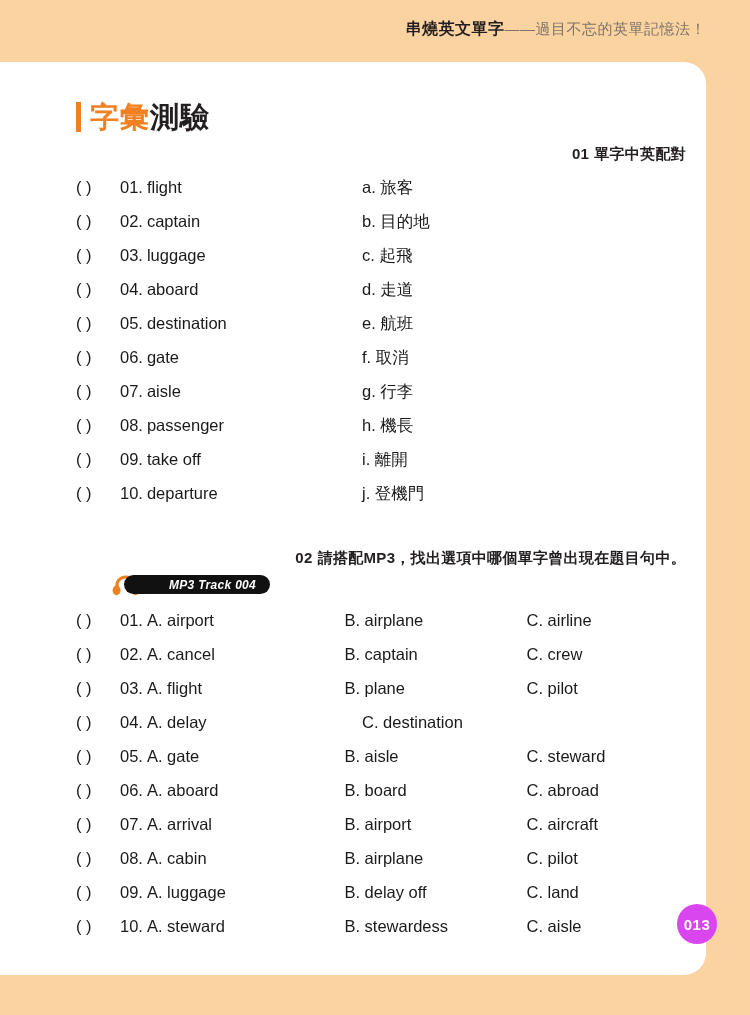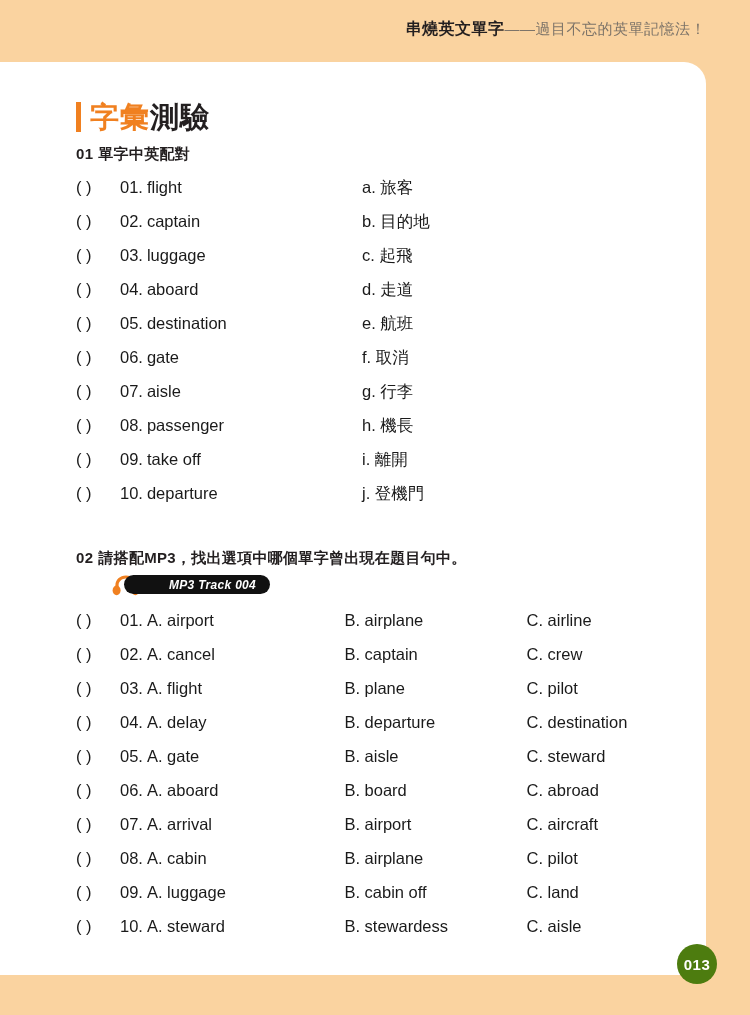--- a/index.html
+++ b/index.html
@@ -82,20 +82,21 @@
   .title-orange { color: #f08020; }
   .title-black  { color: #231f20; }
 
   
   .section-head {
     font-size: 15px;
     font-weight: bold;
     color: #231f20;
     letter-spacing: 0.3px;
     margin-bottom: 13px;
+    text-align: right;
   }
   .section-head .num { margin-right: 5px; }
 
   #section2-head { margin-top: 32px; margin-bottom: 7px; }
 
   
   .mp3-wrap {
     position: relative;
     height: 22px;
     margin-left: 36px;
@@ -156,25 +157,25 @@
 
   .q-mid  { width: 194px; white-space: nowrap; }
   .q-right{ width: 170px; white-space: nowrap; }
 
   .match-right { white-space: nowrap; }
 
   
   .page-badge {
     position: absolute;
     left: 677px;
-    top: 944px;
+    top: 904px;
     width: 40px;
     height: 40px;
     border-radius: 50%;
-    background: #4d7c0f;
+    background: #d946ef;
     display: flex;
     align-items: center;
     justify-content: center;
   }
   .page-badge span {
     color: #ffffff;
     font-size: 15px;
     font-weight: bold;
     letter-spacing: 0.5px;
   }
@@ -328,21 +329,20 @@
         </div>
         <div class="q-mid">B. plane</div>
         <div class="q-right">C. pilot</div>
       </div>
       <div class="q-row">
         <div class="q-left">
           <span class="q-paren">(     )</span>
           <span class="q-num">04.</span>
           <span>A. delay</span>
         </div>
-        <div class="q-mid">B. departure</div>
         <div class="q-right">C. destination</div>
       </div>
       <div class="q-row">
         <div class="q-left">
           <span class="q-paren">(     )</span>
           <span class="q-num">05.</span>
           <span>A. gate</span>
         </div>
         <div class="q-mid">B. aisle</div>
         <div class="q-right">C. steward</div>
@@ -373,21 +373,21 @@
         </div>
         <div class="q-mid">B. airplane</div>
         <div class="q-right">C. pilot</div>
       </div>
       <div class="q-row">
         <div class="q-left">
           <span class="q-paren">(     )</span>
           <span class="q-num">09.</span>
           <span>A. luggage</span>
         </div>
-        <div class="q-mid">B. cabin off</div>
+        <div class="q-mid">B. delay off</div>
         <div class="q-right">C. land</div>
       </div>
       <div class="q-row">
         <div class="q-left">
           <span class="q-paren">(     )</span>
           <span class="q-num">10.</span>
           <span>A. steward</span>
         </div>
         <div class="q-mid">B. stewardess</div>
         <div class="q-right">C. aisle</div>

